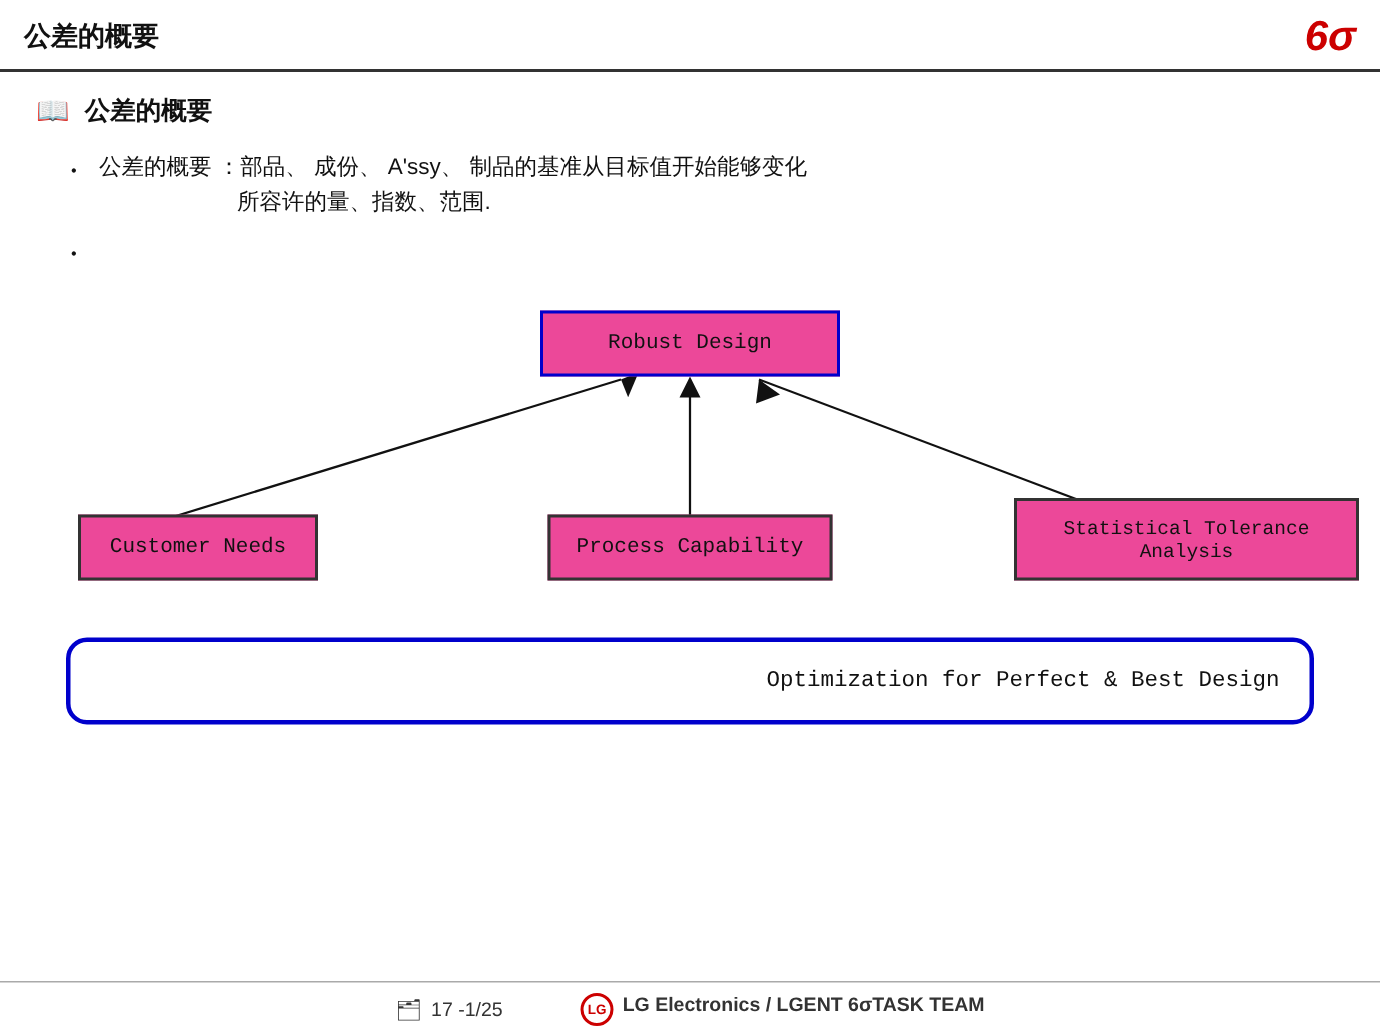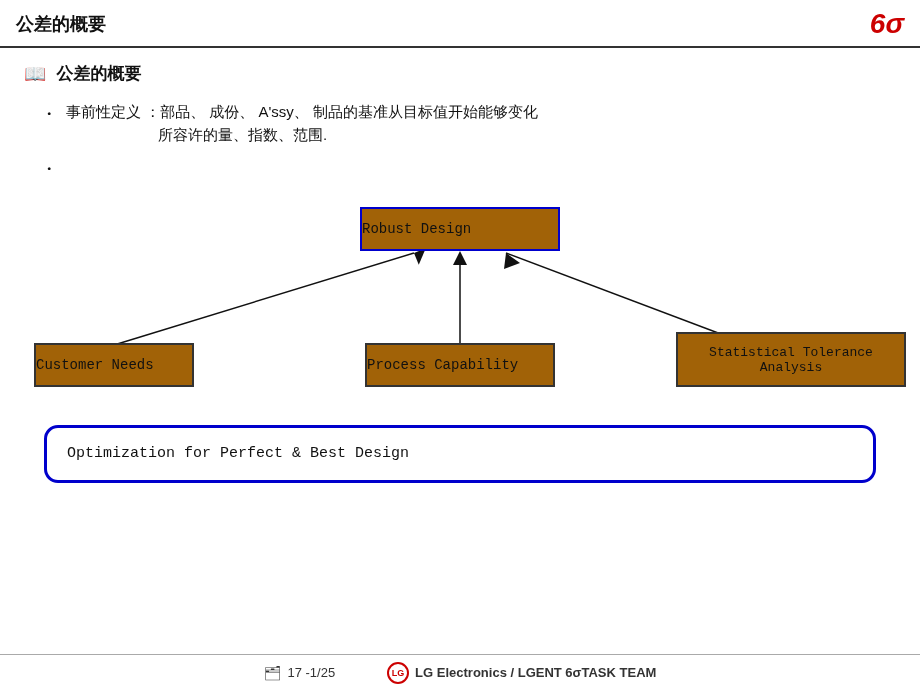--- a/index.html
+++ b/index.html
@@ -83,45 +83,45 @@
       position: relative;
       width: 100%;
       height: 220px;
       margin-top: 6px;
     }
 
     
     .box {
       position: absolute;
       border: 2px solid #333;
-      background: #a16207;
-      display: flex;
-      align-items: center;
-      justify-content: flex-start;
+      background: #ec4899;
+      display: flex;
+      align-items: center;
+      justify-content: center;
       font-family: 'Courier New', monospace;
       font-size: 14px;
       color: #111;
       text-align: center;
     }
 
     .robust-design-box {
       width: 200px;
       height: 44px;
       top: 10px;
       left: 50%;
       transform: translateX(-50%);
       border-color: #0000cc;
       border-width: 2px;
     }
 
     .customer-needs-box {
       width: 160px;
       height: 44px;
       bottom: 30px;
-      left: 10px;
+      left: 28px;
     }
 
     .process-capability-box {
       width: 190px;
       height: 44px;
       bottom: 30px;
       left: 50%;
       transform: translateX(-50%);
     }
 
@@ -142,21 +142,21 @@
       height: 100%;
       pointer-events: none;
     }
 
     
     .optimization-box {
       margin: 8px 20px 0 20px;
       border: 3px solid #0000cc;
       border-radius: 14px;
       padding: 14px 20px;
-      text-align: left;
+      text-align: right;
       font-family: 'Courier New', monospace;
       font-size: 15px;
       color: #111;
       line-height: 1.6;
     }
 
     
     .footer {
       position: absolute;
       bottom: 0;
@@ -178,21 +178,21 @@
       gap: 6px;
     }
     .footer-folder-icon {
       font-size: 14px;
     }
     .footer-company {
       font-size: 13px;
       color: #333;
       font-weight: bold;
       display: flex;
-      align-items: center;
+      align-items: flex-start;
       gap: 6px;
       margin-left: 32px;
     }
     .lg-circle {
       display: inline-flex;
       align-items: center;
       justify-content: center;
       width: 22px;
       height: 22px;
       border-radius: 50%;
@@ -214,21 +214,21 @@
 
   <div class="section-title-row">
     <span class="book-icon">📖</span>
     <span class="section-title">公差的概要</span>
   </div>
 
   <div class="bullet-section">
     <div class="bullet-item">
       <span class="bullet-dot">・</span>
       <span class="bullet-text">
-        <span>事前性定义 ：部品、 成份、 A'ssy、 制品的基准从目标值开始能够变化</span><br>
+        <span>公差的概要 ：部品、 成份、 A'ssy、 制品的基准从目标值开始能够变化</span><br>
         <span style="margin-left: 92px;">所容许的量、指数、范围.</span>
       </span>
     </div>
     <div class="bullet-item">
       <span class="bullet-dot">・</span>
     </div>
   </div>
 
   <div class="diagram-area">
 

